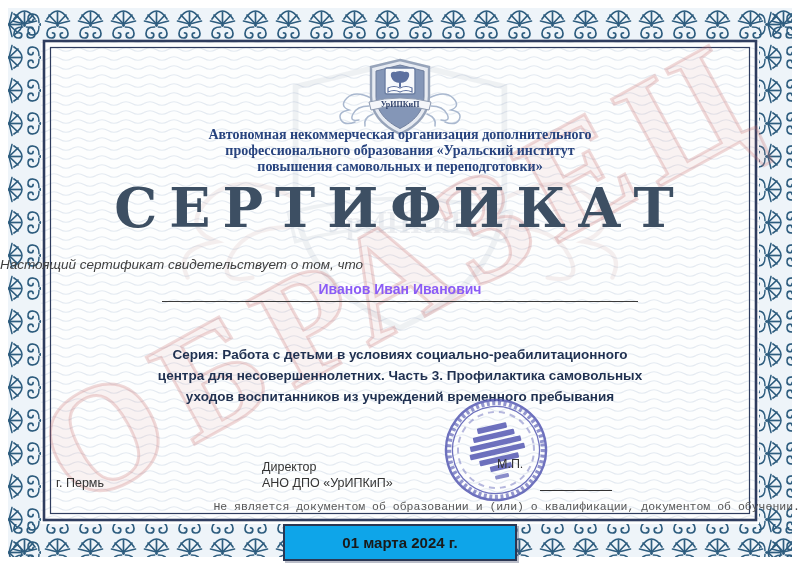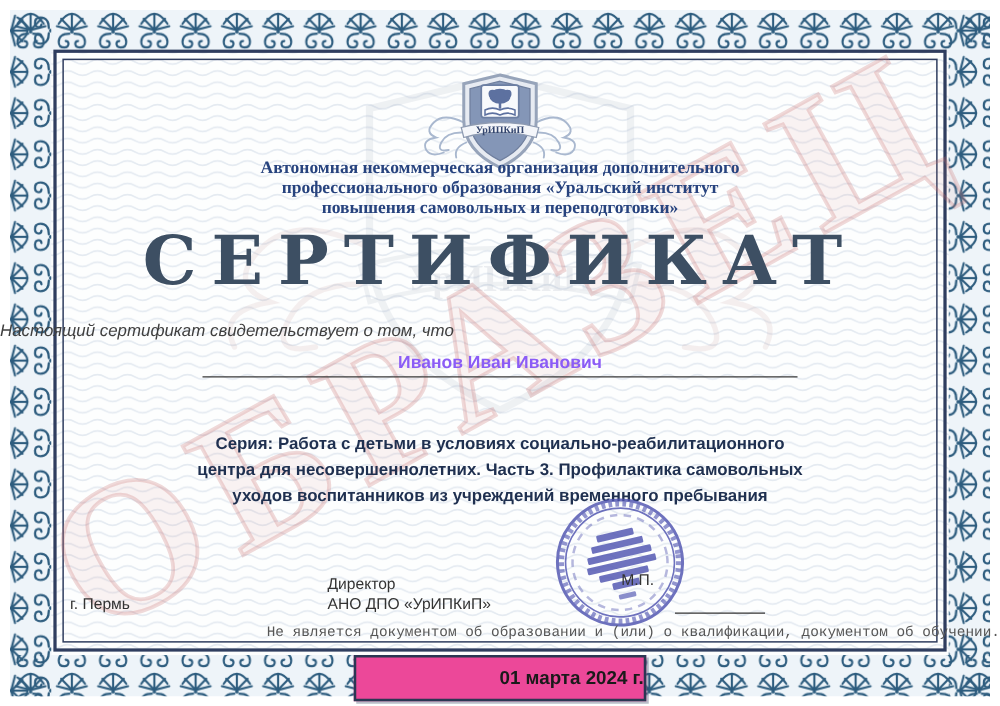--- a/index.html
+++ b/index.html
@@ -43,23 +43,23 @@
     line-height:16px;}
   .city{position:absolute;left:56px;top:476px;font-size:12.5px;color:#333;}
   .mp{position:absolute;left:497px;top:457px;font-size:12.5px;color:#333;}
   .sig-line{position:absolute;left:540px;top:490px;width:72px;height:0;
     border-bottom:1.6px solid #333;}
   .disclaimer{position:absolute;left:0;top:500px;width:100%;text-align:right;
     font-size:11.5px;color:#565656;font-family:Liberation Mono, monospace;}
   .stamp{position:absolute;left:441px;top:395px;}
   .date-box{
     position:absolute;left:283px;top:524px;width:230px;height:33px;
-    background:#ec4899;border:2px solid #2b3753;
+    background:#0ea5e9;border:2px solid #2b3753;
     box-shadow:2px 2px 0 rgba(60,70,100,0.35);
-    display:flex;align-items:center;justify-content:flex-end;
+    display:flex;align-items:center;justify-content:center;
     font-size:15px;font-weight:bold;color:#1a1a1a;
   }
   .logo{position:absolute;left:325px;top:54px;}
 </style>
 </head>
 <body>
 
 <div class="page">
 
   <svg class="bg-svg" width="800" height="565">

